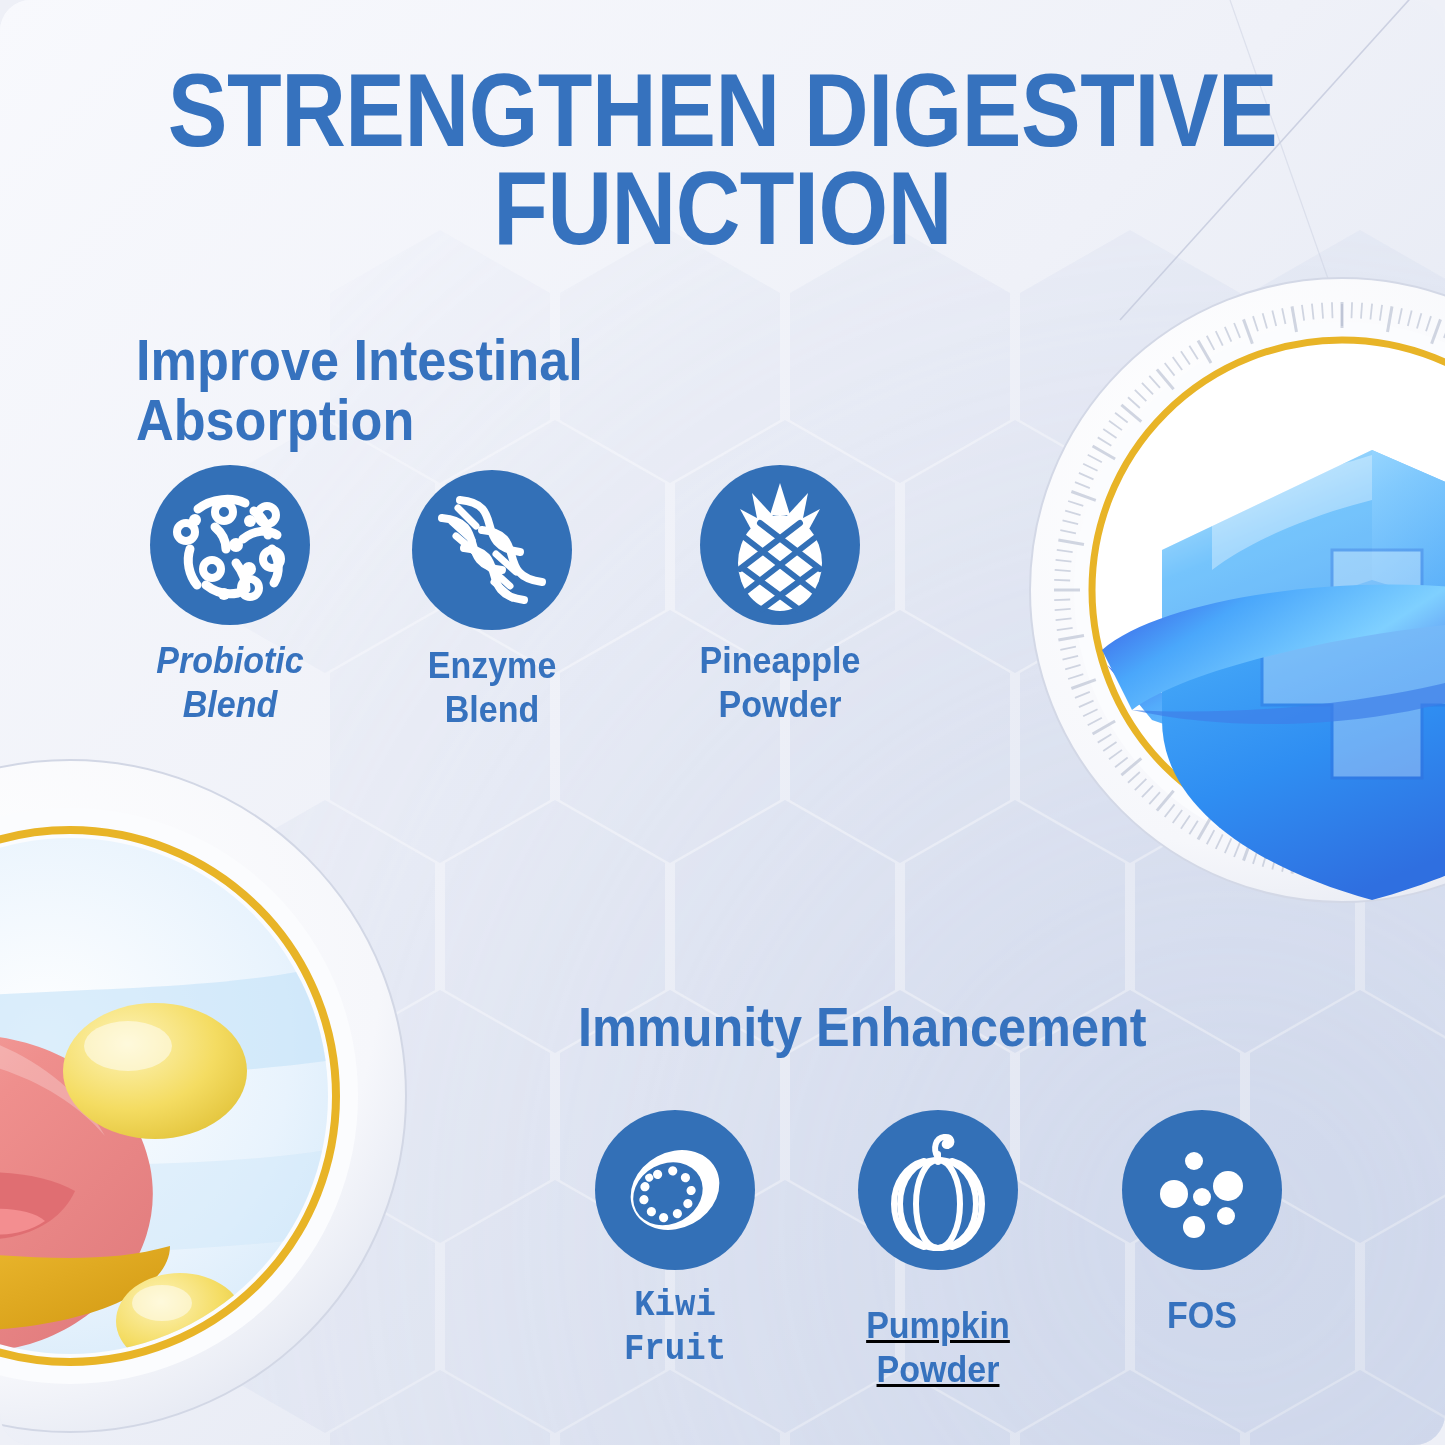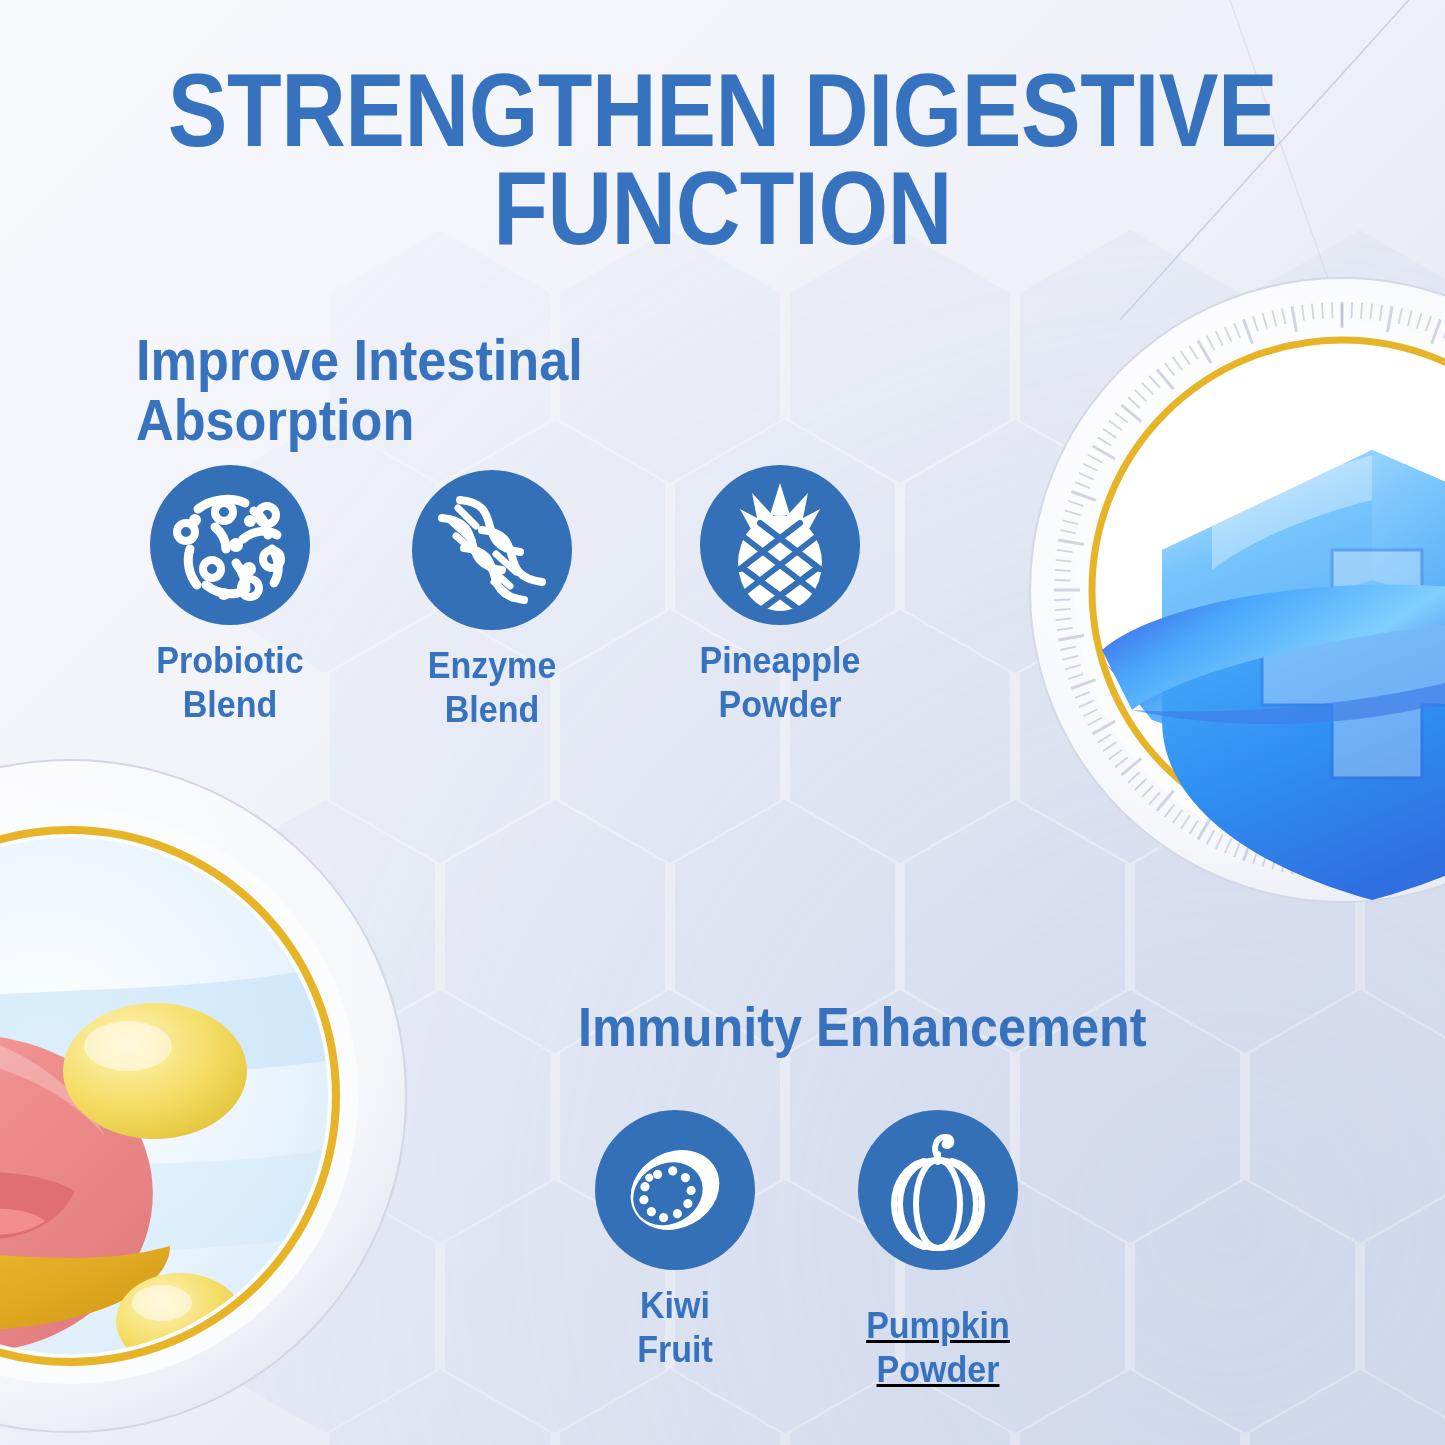--- a/index.html
+++ b/index.html
@@ -4,20 +4,21 @@
 <style>
   html,body{margin:0;padding:0;}
   body{
     width:1445px;height:1445px;overflow:hidden;
     font-family:"Liberation Sans", sans-serif;
     background:#eef0f7;
   }
   #poster{
     position:relative;width:1445px;height:1445px;overflow:hidden;
     background:linear-gradient(150deg,#f7f8fc 0%,#f2f4f9 35%,#e6eaf4 70%,#dfe4f0 100%);
+    border-radius:31px;
   }
   .hexsvg,.bgsvg{position:absolute;inset:0;width:1445px;height:1445px;}
 
   
   .title{
     position:absolute;left:0;right:0;top:62px;text-align:center;
     font-weight:700;font-size:104px;line-height:0.94;letter-spacing:-0.5px;
     color:#3672be;
     transform:scaleX(0.86);transform-origin:50% 0;
     white-space:pre-line;
@@ -38,25 +39,25 @@
     background:#3370b7;margin:0 auto;position:relative;
     display:block;
   }
   .circle svg{position:absolute;left:0;top:0;width:160px;height:160px;}
   .ico-label{
     margin-top:14px;font-weight:700;font-size:37px;line-height:1.18;
     color:#3672be;transform:scaleX(0.92);white-space:pre-line;
   }
 
   
-  #item-probiotic{left:130px;top:465px;}
+  #item-probiotic{left:130px;top:465px;font-style:italic;}
   #item-enzyme{left:392px;top:470px;}
   #item-pineapple{left:680px;top:465px;}
   
-  #item-kiwi{left:575px;top:1110px;}
+  #item-kiwi{left:575px;top:1110px;font-family:Liberation Mono, monospace;}
   #item-pumpkin{left:838px;top:1110px;text-decoration:underline;}
   #item-fos{left:1102px;top:1110px;}
   #item-pumpkin .ico-label{margin-top:34px;}
   #item-fos .ico-label{margin-top:24px;}
 
   
   .graphic{position:absolute;}
   #shield-graphic{left:1012px;top:250px;width:640px;height:720px;}
   #stomach-graphic{left:-300px;top:726px;width:740px;height:740px;}
   #shield-graphic svg,#stomach-graphic svg{width:100%;height:100%;display:block;}
@@ -583,14 +584,29 @@
           <path d="M80 50 C 104 50, 118 70, 118 94 C 118 118, 104 138, 80 138"></path>
           <path d="M66 51 C 48 56, 36 73, 36 94 C 36 115, 48 132, 66 137"></path>
           <path d="M94 51 C 112 56, 124 73, 124 94 C 124 115, 112 132, 94 137"></path>
         </g>
       </svg>
     </div>
     <div class="ico-label">Pumpkin
 Powder</div>
   </div>
 
+  <div class="icon-item" id="item-fos">
+    <div class="circle">
+      <svg viewBox="0 0 160 160">
+        <g fill="#ffffff">
+          <circle cx="72" cy="51" r="9"></circle>
+          <circle cx="52" cy="84" r="14"></circle>
+          <circle cx="80" cy="87" r="9"></circle>
+          <circle cx="106" cy="76" r="15"></circle>
+          <circle cx="104" cy="106" r="9"></circle>
+          <circle cx="72" cy="117" r="11"></circle>
+        </g>
+      </svg>
+    </div>
+    <div class="ico-label">FOS</div>
+  </div>
 
 </div>
 
 </body></html>

